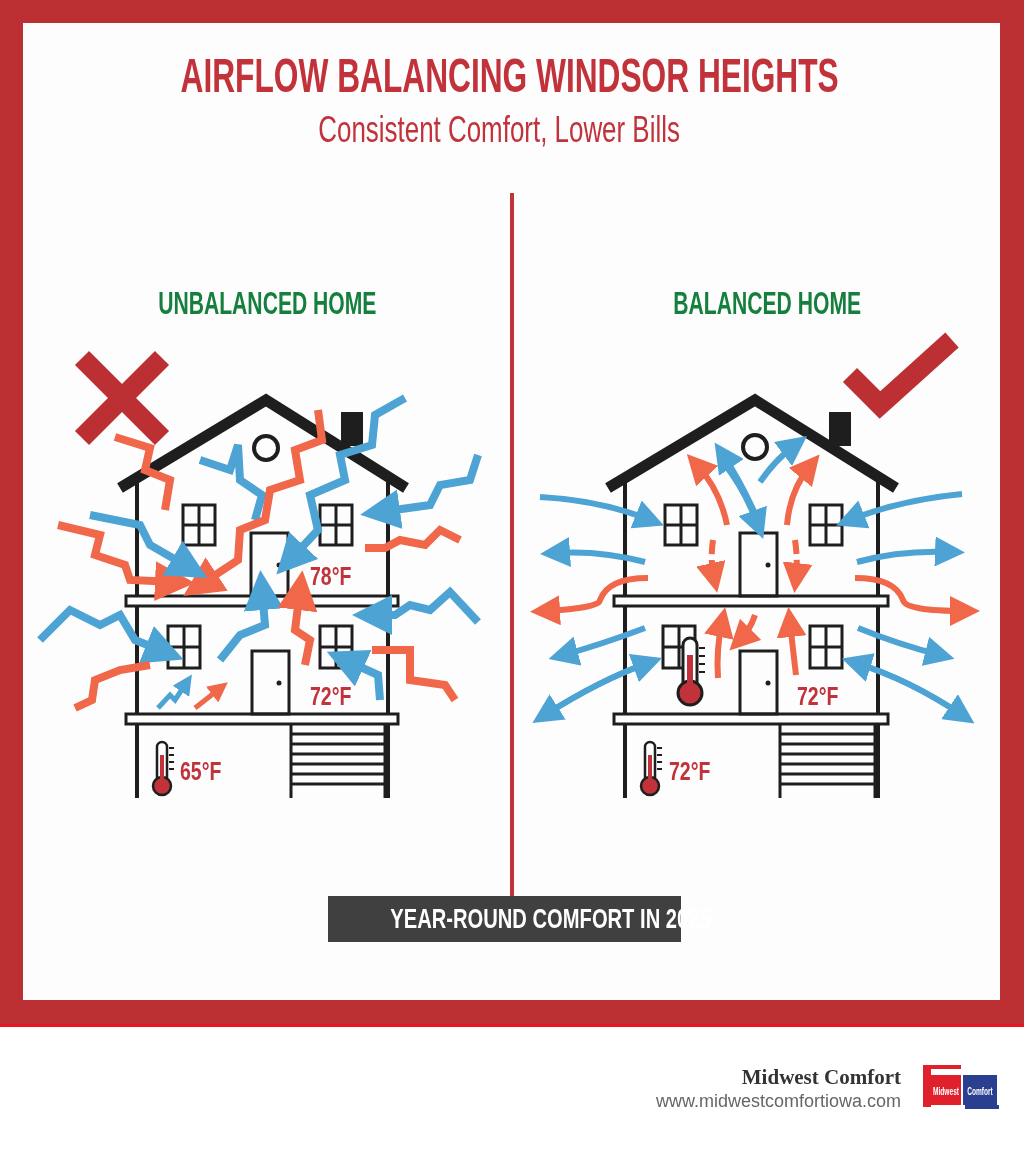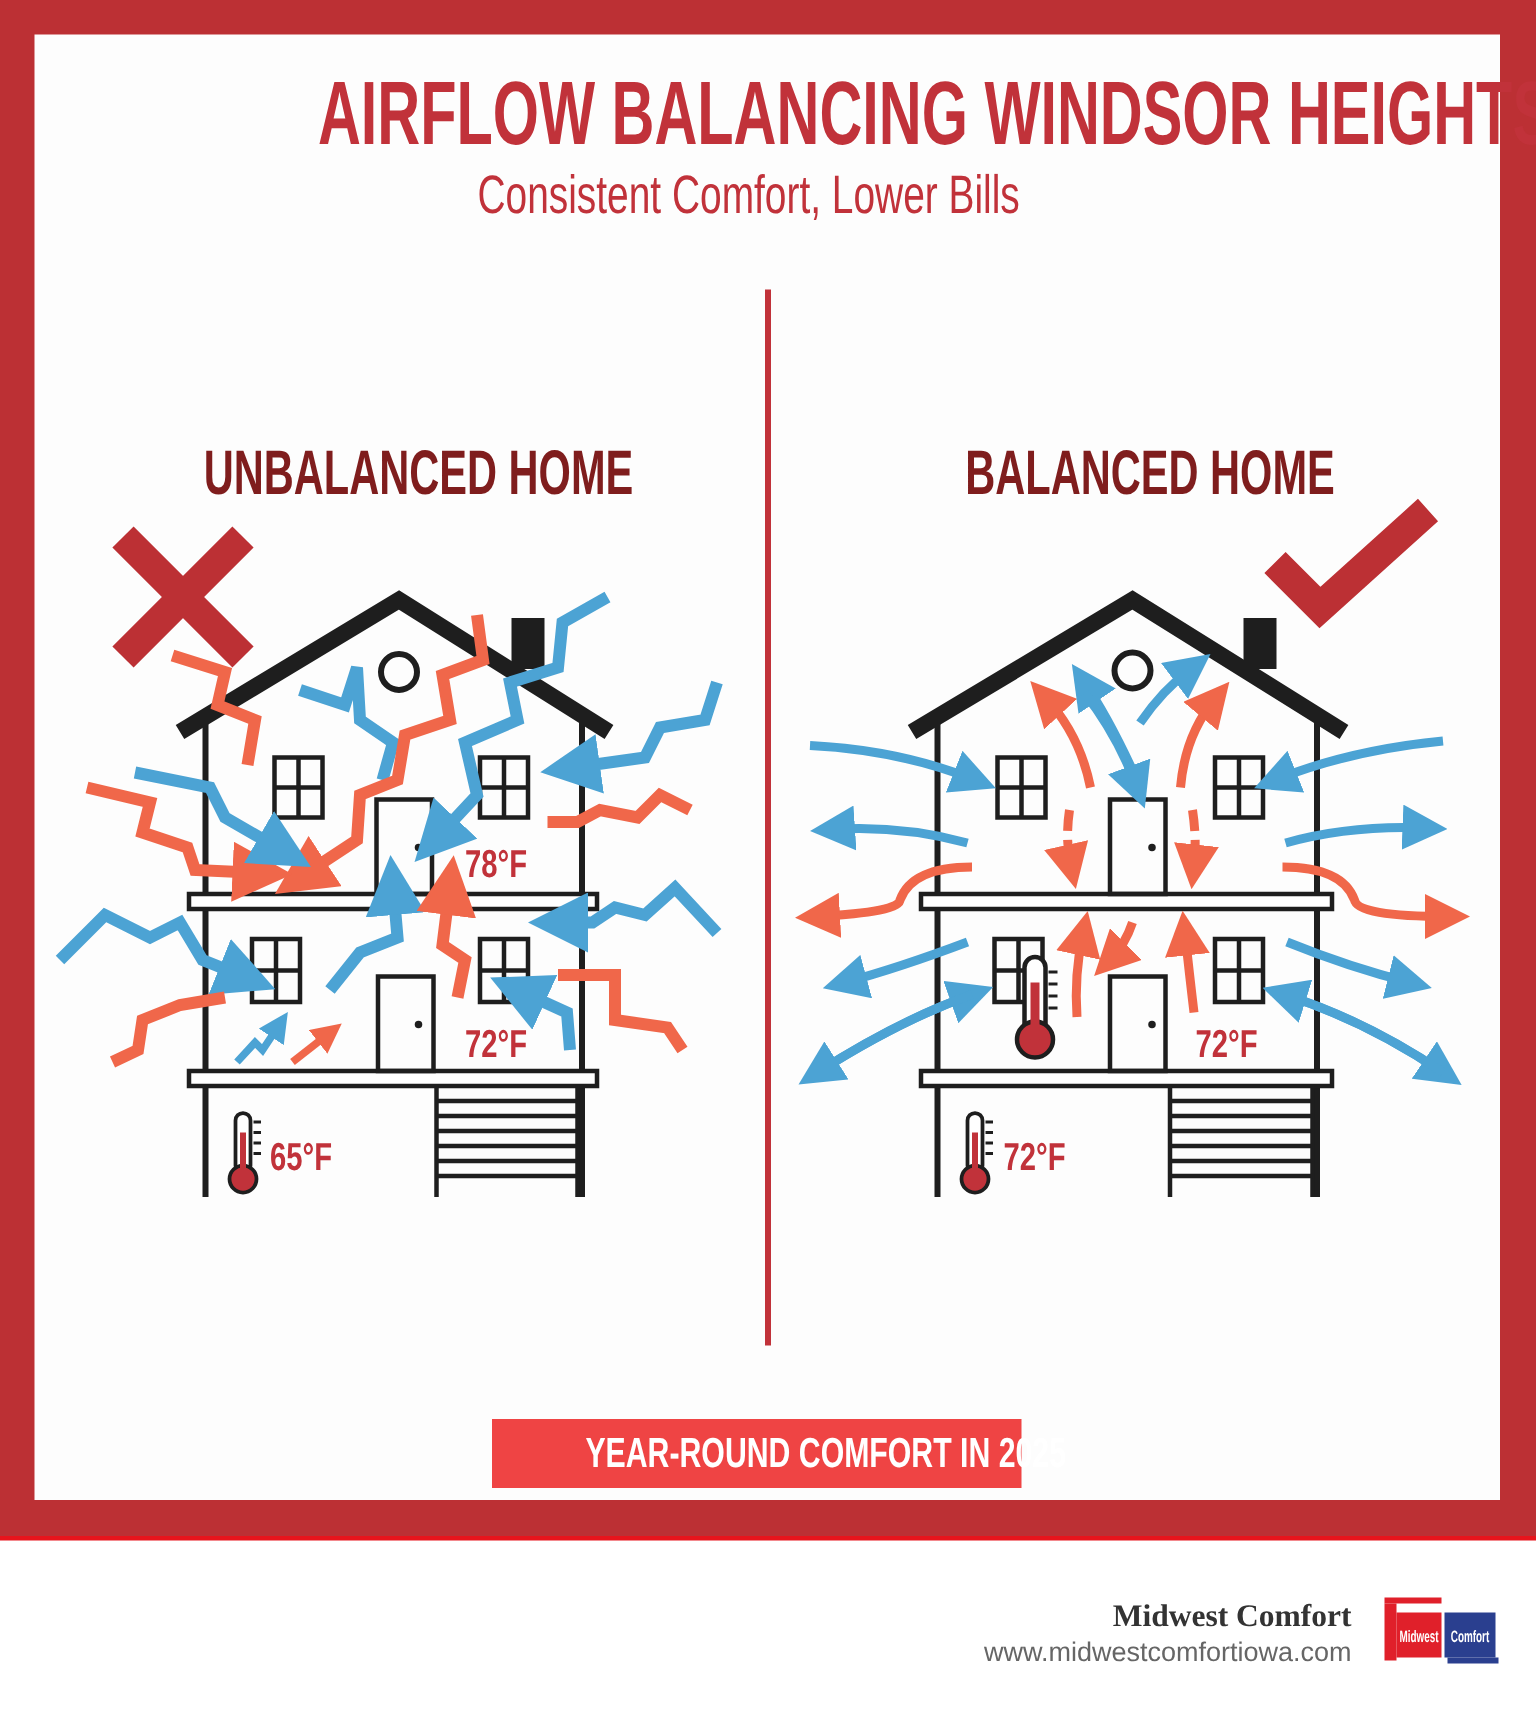--- a/index.html
+++ b/index.html
@@ -1,30 +1,30 @@
 <!DOCTYPE html>
 <html><head>
 <meta charset="utf-8">
 <style>
   html,body{margin:0;padding:0;}
   body{width:1024px;height:1154px;background:#ffffff;position:relative;overflow:hidden;font-family:"Liberation Sans",sans-serif;}
   .frame{position:absolute;left:0;top:0;width:1024px;height:1026px;background:#bc3034;}
   .frame-line{position:absolute;left:0;top:1024px;width:1024px;height:3px;background:#e8141c;}
   .canvas{position:absolute;left:23px;top:23px;width:977px;height:977px;background:#fdfdfd;}
   .cond{display:inline-block;transform-origin:center center;white-space:nowrap;}
-  .title{position:absolute;left:0;top:50px;width:1020px;text-align:center;color:#c1323a;font-weight:bold;font-size:60px;line-height:52px;}
+  .title{position:absolute;left:0;top:50px;width:1020px;text-align:center;color:#c1323a;font-weight:bold;font-size:48px;line-height:52px;}
   .title .cond{transform:scaleX(0.66);}
   .subtitle{position:absolute;left:0;top:110px;width:998px;text-align:center;color:#c1323a;font-size:36px;line-height:40px;}
   .subtitle .cond{transform:scaleX(0.72);}
   .divider{position:absolute;left:510px;top:193px;width:4px;height:704px;background:#c1323a;}
-  .panel-title{position:absolute;top:280px;color:#7f1d1d;font-weight:bold;font-size:42px;line-height:46px;text-align:center;margin-top:12px;}
+  .panel-title{position:absolute;top:280px;color:#15803d;font-weight:bold;font-size:32px;line-height:46px;text-align:center;}
   .panel-title .cond{transform:scaleX(0.66);}
   .pt-left{left:62px;width:410px;}
   .pt-right{left:562px;width:410px;}
-  .banner{position:absolute;left:328px;top:946px;width:353px;height:46px;background:#ef4444;color:#fff;text-align:right;font-weight:bold;font-size:28px;line-height:46px;}
+  .banner{position:absolute;left:328px;top:896px;width:353px;height:46px;background:#404040;color:#fff;text-align:right;font-weight:bold;font-size:28px;line-height:46px;}
   .banner .cond{transform:scaleX(0.72);}
   .illus{position:absolute;left:0;top:0;}
   .brand-name{position:absolute;right:123px;top:1064px;color:#333;font-weight:bold;font-size:21px;line-height:26px;text-align:right;font-family:Liberation Serif, serif;}
   .brand-url{position:absolute;right:123px;top:1090px;color:#666;font-size:18px;line-height:22px;text-align:center;}
   .logo{position:absolute;left:921px;top:1053px;width:80px;height:76px;background:#fff;}
   .temp{font-family:"Liberation Sans",sans-serif;font-weight:bold;fill:#c1323a;}
 </style>
 </head>
 <body>
 

